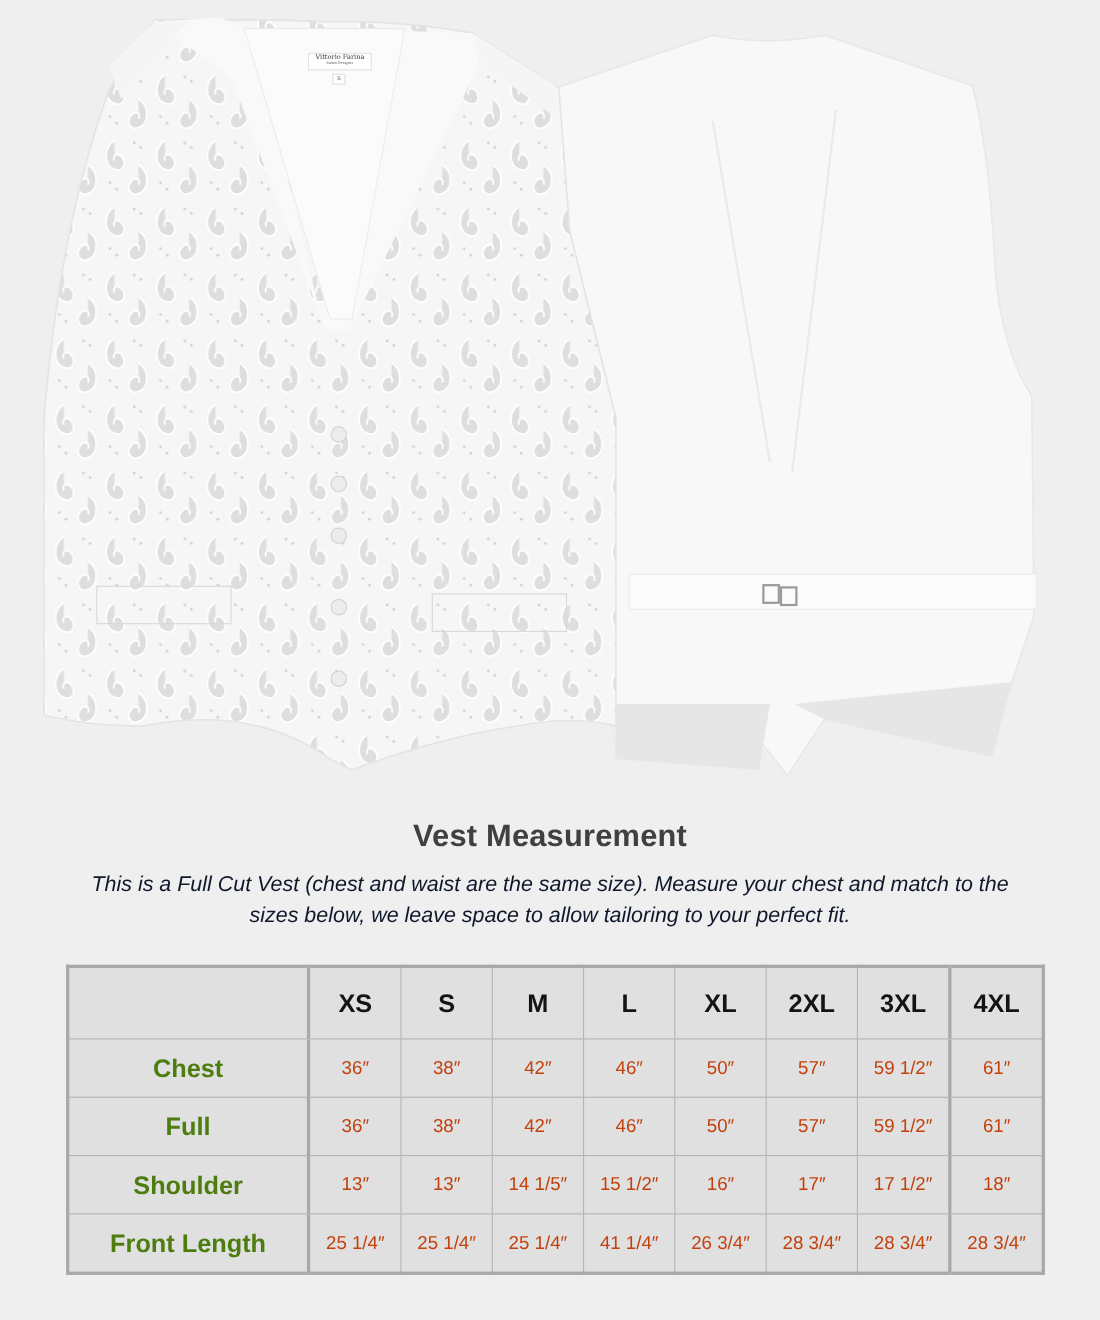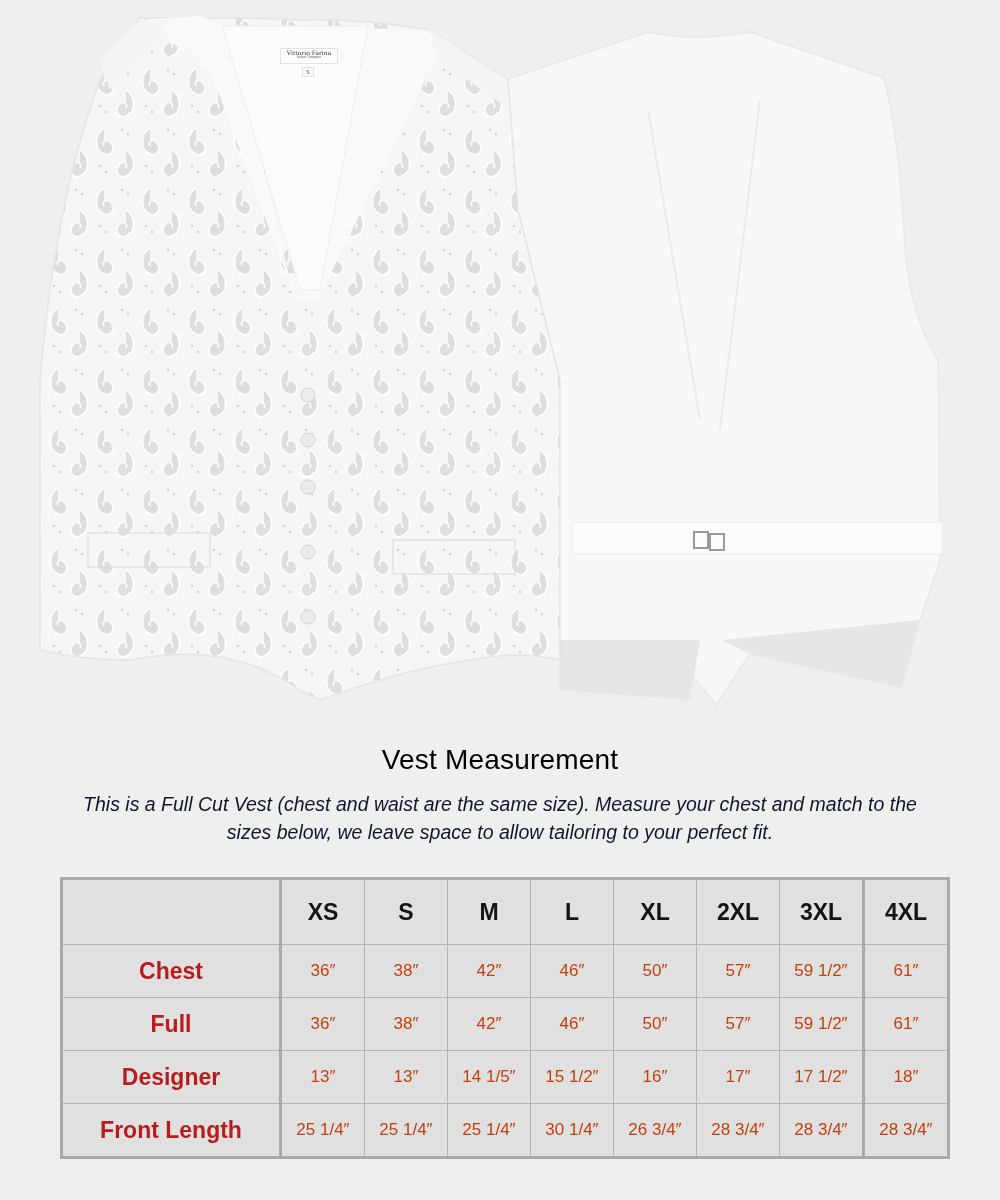--- a/index.html
+++ b/index.html
@@ -61,23 +61,23 @@
       line-height: 8px;
       color: #444;
     }
     .section-title {
       position: absolute;
       left: 0;
       width: 1000px;
       top: 744px;
       text-align: center;
       font-size: 28px;
-      font-weight: normal;
+      font-weight: bold;
       letter-spacing: 0.2px;
-      color: #000000;
+      color: #404040;
     }
     .section-desc {
       position: absolute;
       left: 80px;
       width: 840px;
       top: 790px;
       text-align: center;
       font-size: 19.5px;
       font-style: italic;
       line-height: 28px;
@@ -103,21 +103,21 @@
       font-size: 23px;
       font-weight: bold;
       color: #141414;
     }
     .size-table th.corner {
       width: 216px;
     }
     .size-table td.row-label {
       font-size: 23px;
       font-weight: bold;
-      color: #b91c1c;
+      color: #4d7c0f;
       border-right: 3px solid #a9a9a9;
     }
     .size-table th.corner {
       border-right: 3px solid #a9a9a9;
     }
     .size-table td.cell {
       width: 82px;
       height: 52px;
       font-size: 17px;
       color: #c2410c;
@@ -215,35 +215,35 @@
       <td class="cell">36″</td>
       <td class="cell">38″</td>
       <td class="cell">42″</td>
       <td class="cell">46″</td>
       <td class="cell">50″</td>
       <td class="cell">57″</td>
       <td class="cell">59 1/2″</td>
       <td class="cell col-4xl">61″</td>
     </tr>
     <tr>
-      <td class="row-label">Designer</td>
+      <td class="row-label">Shoulder</td>
       <td class="cell">13″</td>
       <td class="cell">13″</td>
       <td class="cell">14 1/5″</td>
       <td class="cell">15 1/2″</td>
       <td class="cell">16″</td>
       <td class="cell">17″</td>
       <td class="cell">17 1/2″</td>
       <td class="cell col-4xl">18″</td>
     </tr>
     <tr>
       <td class="row-label">Front Length</td>
       <td class="cell">25 1/4″</td>
       <td class="cell">25 1/4″</td>
       <td class="cell">25 1/4″</td>
-      <td class="cell">30 1/4″</td>
+      <td class="cell">41 1/4″</td>
       <td class="cell">26 3/4″</td>
       <td class="cell">28 3/4″</td>
       <td class="cell">28 3/4″</td>
       <td class="cell col-4xl">28 3/4″</td>
     </tr>
   </tbody>
 </table>
 
 </body></html>

